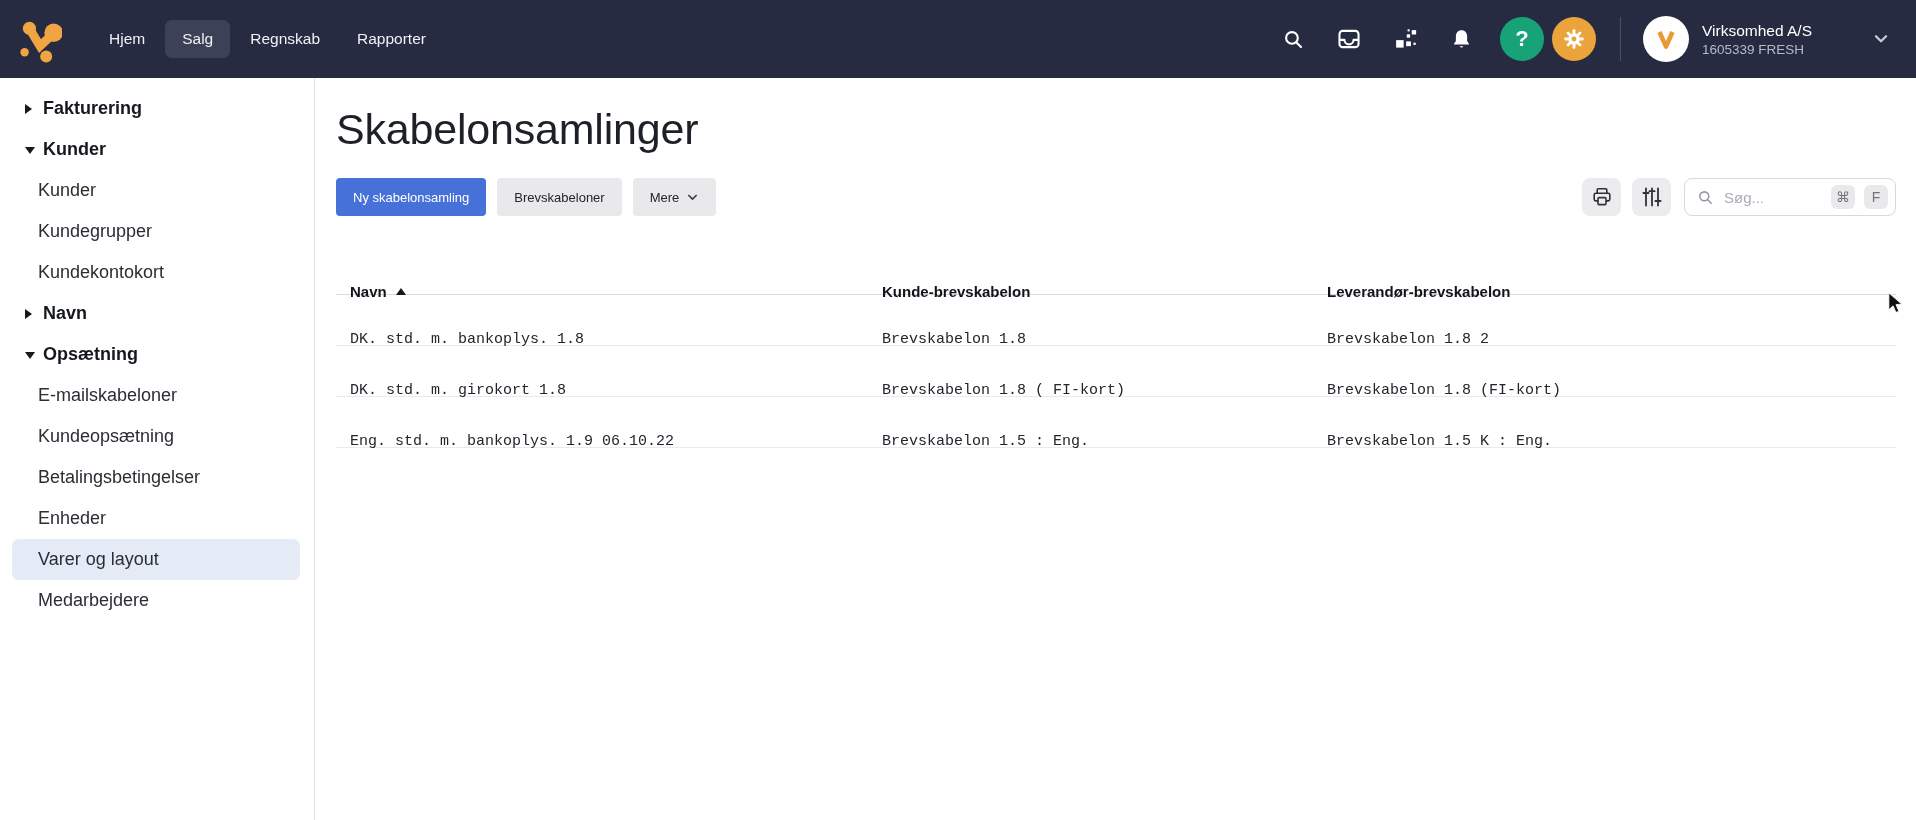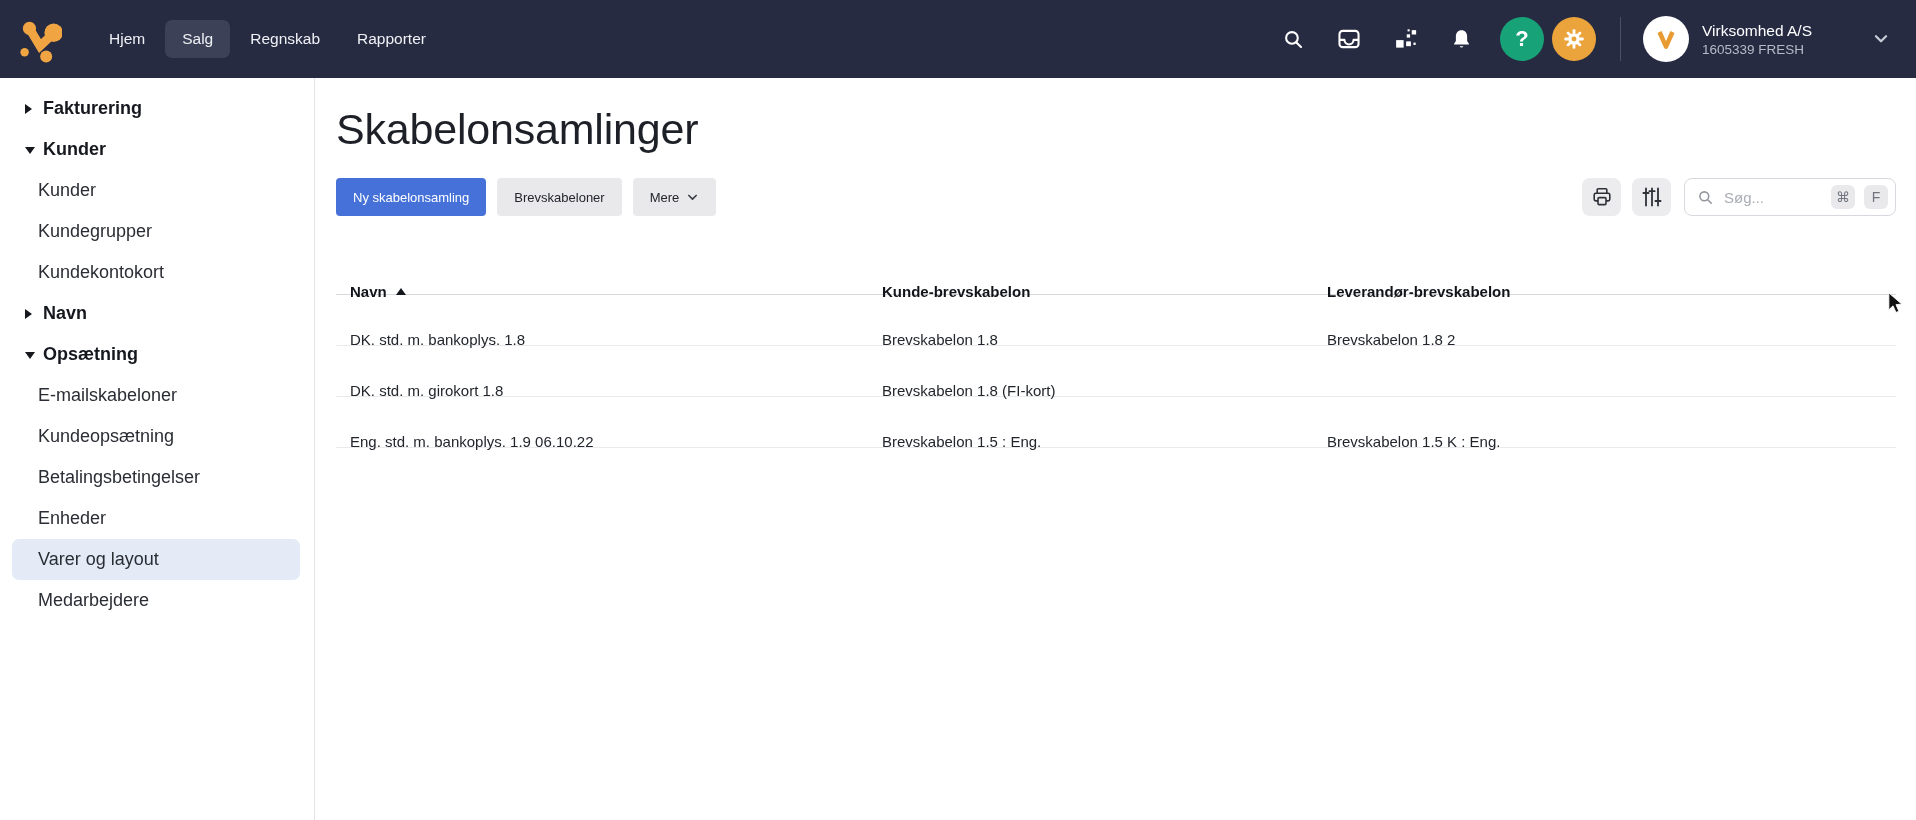--- a/index.html
+++ b/index.html
@@ -107,21 +107,21 @@
   .col1 { width:532px; flex-shrink:0; }
   .col2 { width:445px; flex-shrink:0; }
   .col3 { flex:1; }
   .sort-up {
     width:0; height:0; margin-left:9px; margin-bottom:1px;
     border-left:5.5px solid transparent; border-right:5.5px solid transparent;
     border-bottom:7px solid #14171d;
   }
   .tr {
     display:flex; align-items:center; height:51px;
-    border-bottom:1px solid #e9eaec; font-size:15px; color:#22262c; cursor:pointer;
+    border-bottom:1px solid #e9eaec; font-size:15px; color:#22262c; cursor:pointer;font-family:Liberation Mono, monospace;
   }
 
   
   .cursor { position:absolute; left:1886px; top:292px; z-index:50; pointer-events:none; }
 </style>
 </head>
 <body>
 
 <header class="topbar">
   <div class="logo">
@@ -294,20 +294,21 @@
         <div class="th col3">Leverandør-brevskabelon</div>
       </div>
 
       <div class="tr">
         <div class="td col1">DK. std. m. bankoplys. 1.8</div>
         <div class="td col2">Brevskabelon 1.8</div>
         <div class="td col3">Brevskabelon 1.8 2</div>
       </div>
       <div class="tr">
         <div class="td col1">DK. std. m. girokort 1.8</div>
+        <div class="td col2">Brevskabelon 1.8 ( FI-kort)</div>
         <div class="td col3">Brevskabelon 1.8 (FI-kort)</div>
       </div>
       <div class="tr">
         <div class="td col1">Eng. std. m. bankoplys. 1.9 06.10.22</div>
         <div class="td col2">Brevskabelon 1.5 : Eng.</div>
         <div class="td col3">Brevskabelon 1.5 K : Eng.</div>
       </div>
     </div>
   </main>
 </div>

